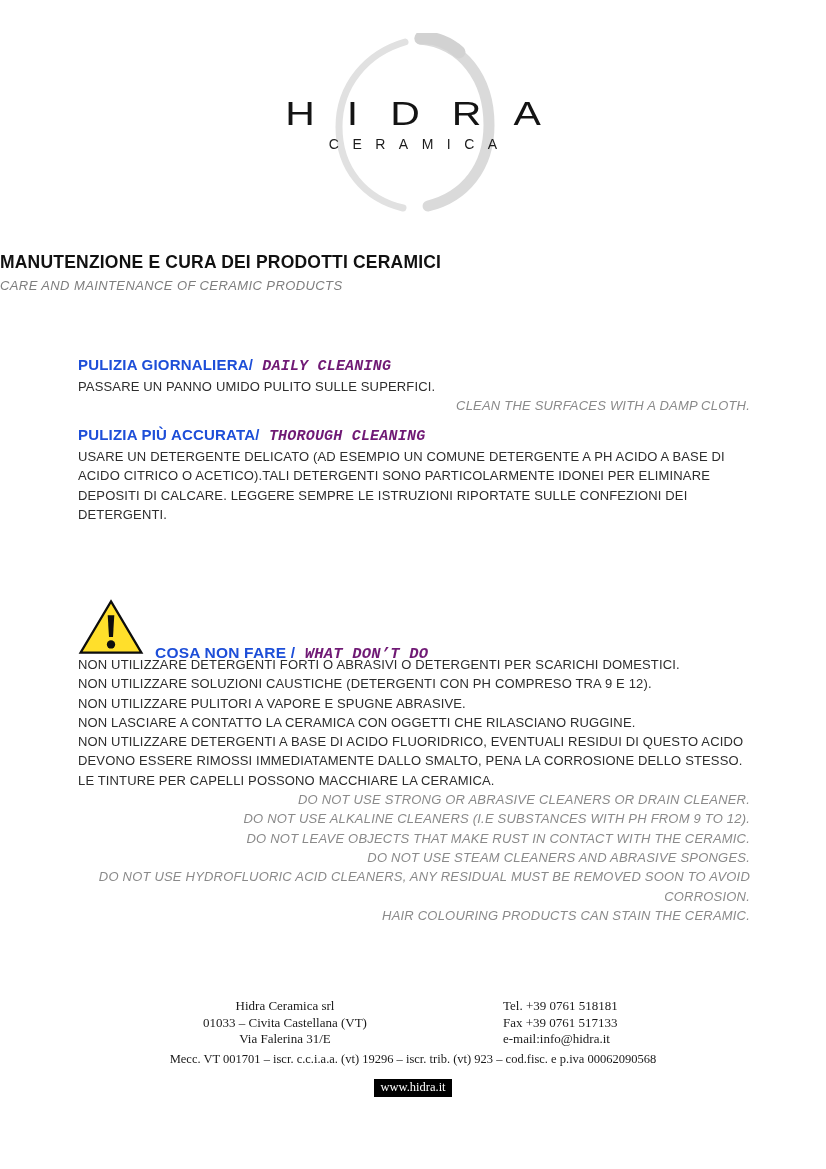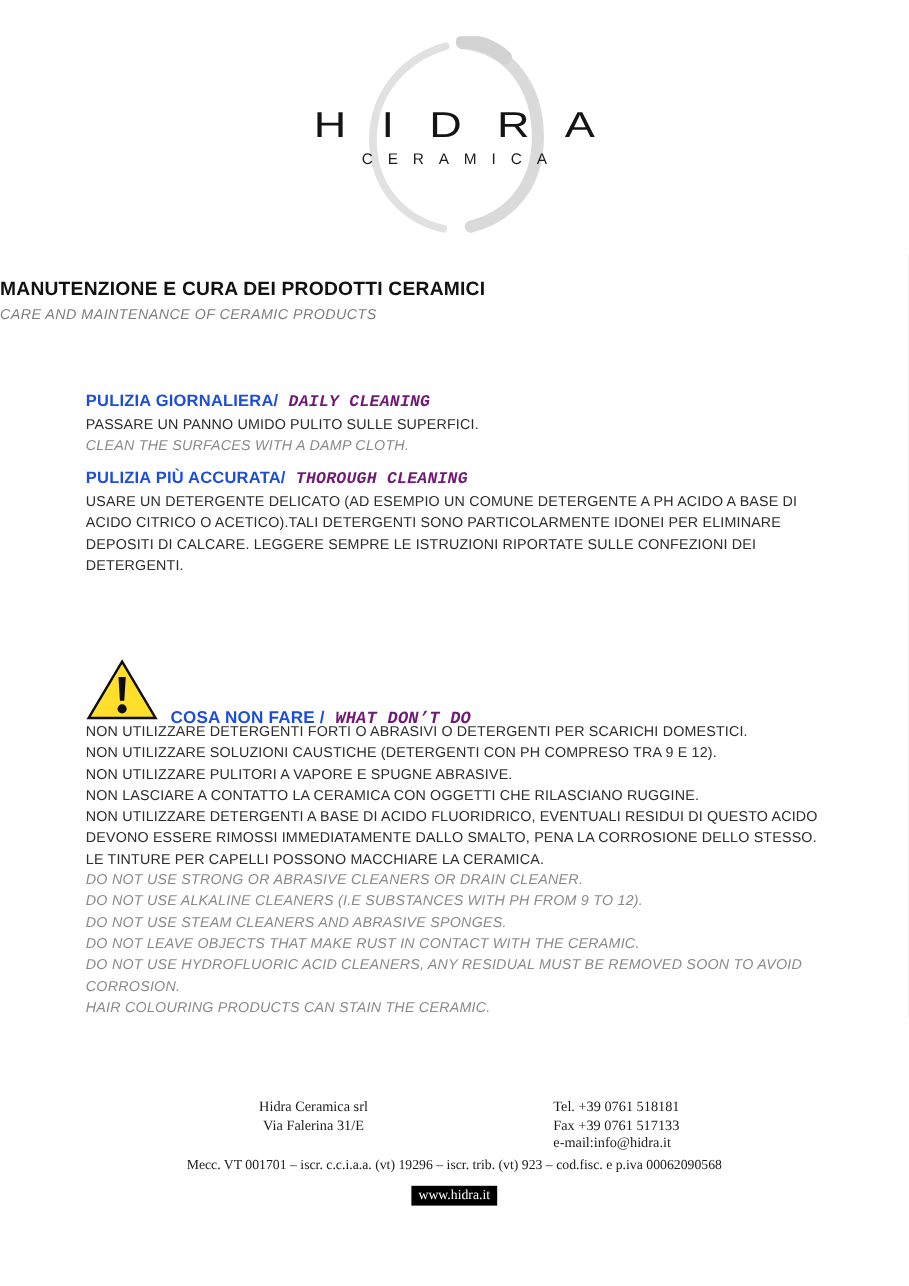--- a/index.html
+++ b/index.html
@@ -97,20 +97,21 @@
     line-height: 19.3px;
     color: #2d2d2d;
     letter-spacing: 0.15px;
   }
   .body-en {
     font-size: 13px;
     line-height: 19.3px;
     font-style: italic;
     color: #8a8a8a;
     letter-spacing: 0.2px;
+    text-align: right;
   }
 
   
   .warn-icon {
     position: absolute;
     left: 78px;
     top: 596px;
     width: 66px;
     height: 63px;
   }
@@ -212,29 +213,30 @@
 
   <div class="content donts">
     <p class="body-it">NON UTILIZZARE DETERGENTI FORTI O ABRASIVI O DETERGENTI PER SCARICHI DOMESTICI.</p>
     <p class="body-it">NON UTILIZZARE SOLUZIONI CAUSTICHE (DETERGENTI CON PH COMPRESO TRA 9 E 12).</p>
     <p class="body-it">NON UTILIZZARE PULITORI A VAPORE E SPUGNE ABRASIVE.</p>
     <p class="body-it">NON LASCIARE A CONTATTO LA CERAMICA CON OGGETTI CHE RILASCIANO RUGGINE.</p>
     <p class="body-it">NON UTILIZZARE DETERGENTI A BASE DI ACIDO FLUORIDRICO, EVENTUALI RESIDUI DI QUESTO ACIDO DEVONO ESSERE RIMOSSI IMMEDIATAMENTE DALLO SMALTO, PENA LA CORROSIONE DELLO STESSO.</p>
     <p class="body-it">LE TINTURE PER CAPELLI POSSONO MACCHIARE LA CERAMICA.</p>
     <p class="body-en">DO NOT USE STRONG OR ABRASIVE CLEANERS OR DRAIN CLEANER.</p>
     <p class="body-en">DO NOT USE ALKALINE CLEANERS (I.E SUBSTANCES WITH PH FROM 9 TO 12).</p>
+    <p class="body-en">DO NOT LEAVE OBJECTS THAT MAKE RUST IN CONTACT WITH THE CERAMIC.</p>
     <p class="body-en">DO NOT USE STEAM CLEANERS AND ABRASIVE SPONGES.</p>
-    <p class="body-en">DO NOT LEAVE OBJECTS THAT MAKE RUST IN CONTACT WITH THE CERAMIC.</p>
     <p class="body-en">DO NOT USE HYDROFLUORIC ACID CLEANERS, ANY RESIDUAL MUST BE REMOVED SOON TO AVOID CORROSION.</p>
     <p class="body-en">HAIR COLOURING PRODUCTS CAN STAIN THE CERAMIC.</p>
   </div>
 
   <footer>
     <div class="footer-company">
       <div>Hidra Ceramica srl</div>
+      <div>01033 – Civita Castellana (VT)</div>
       <div>Via Falerina 31/E</div>
     </div>
     <div class="footer-contacts">
       <div>Tel. +39 0761 518181</div>
       <div>Fax +39 0761 517133</div>
       <div>e-mail:info@hidra.it</div>
     </div>
     <div class="footer-reg">Mecc. VT 001701 – iscr. c.c.i.a.a. (vt) 19296 – iscr. trib. (vt) 923 – cod.fisc. e p.iva 00062090568</div>
     <div class="site-badge-wrap">
       <span class="site-badge">www.hidra.it</span>

